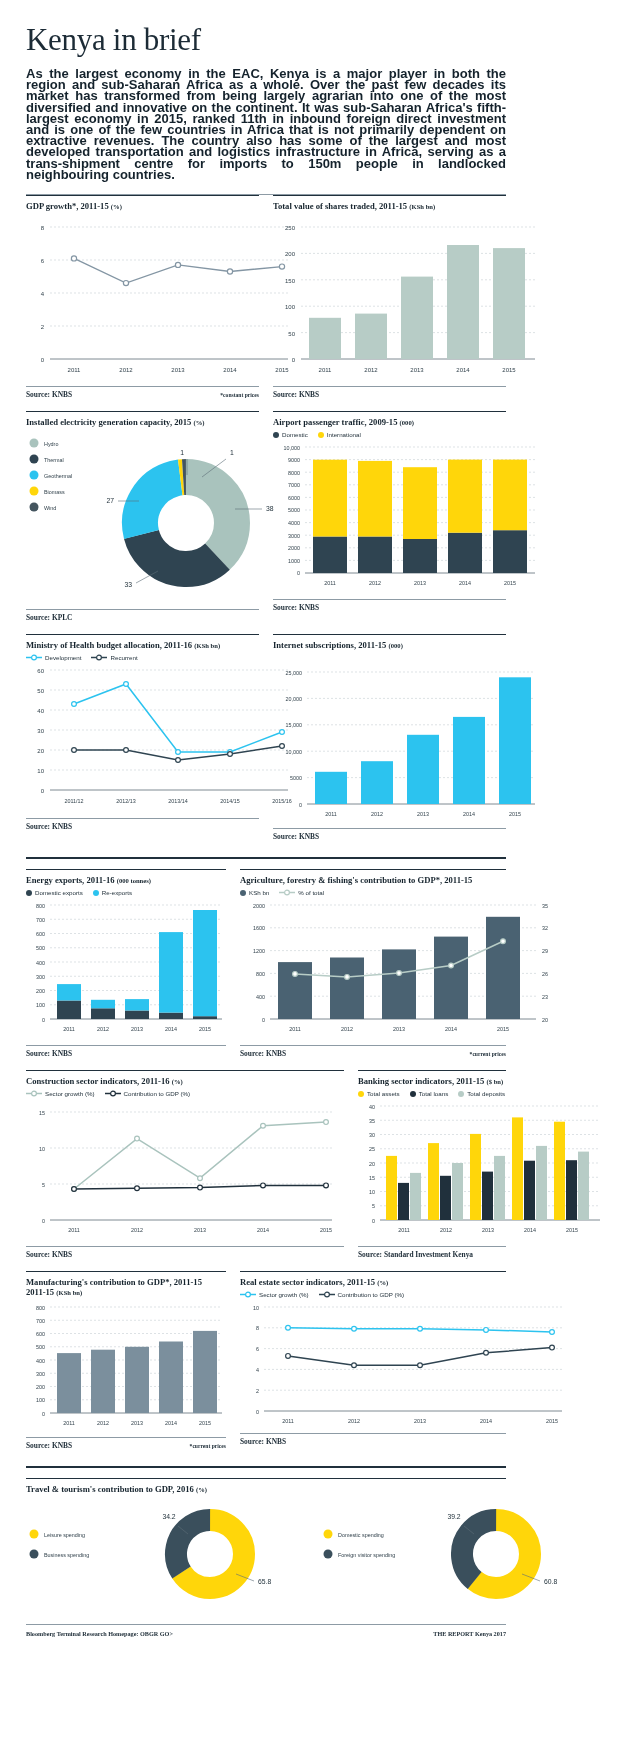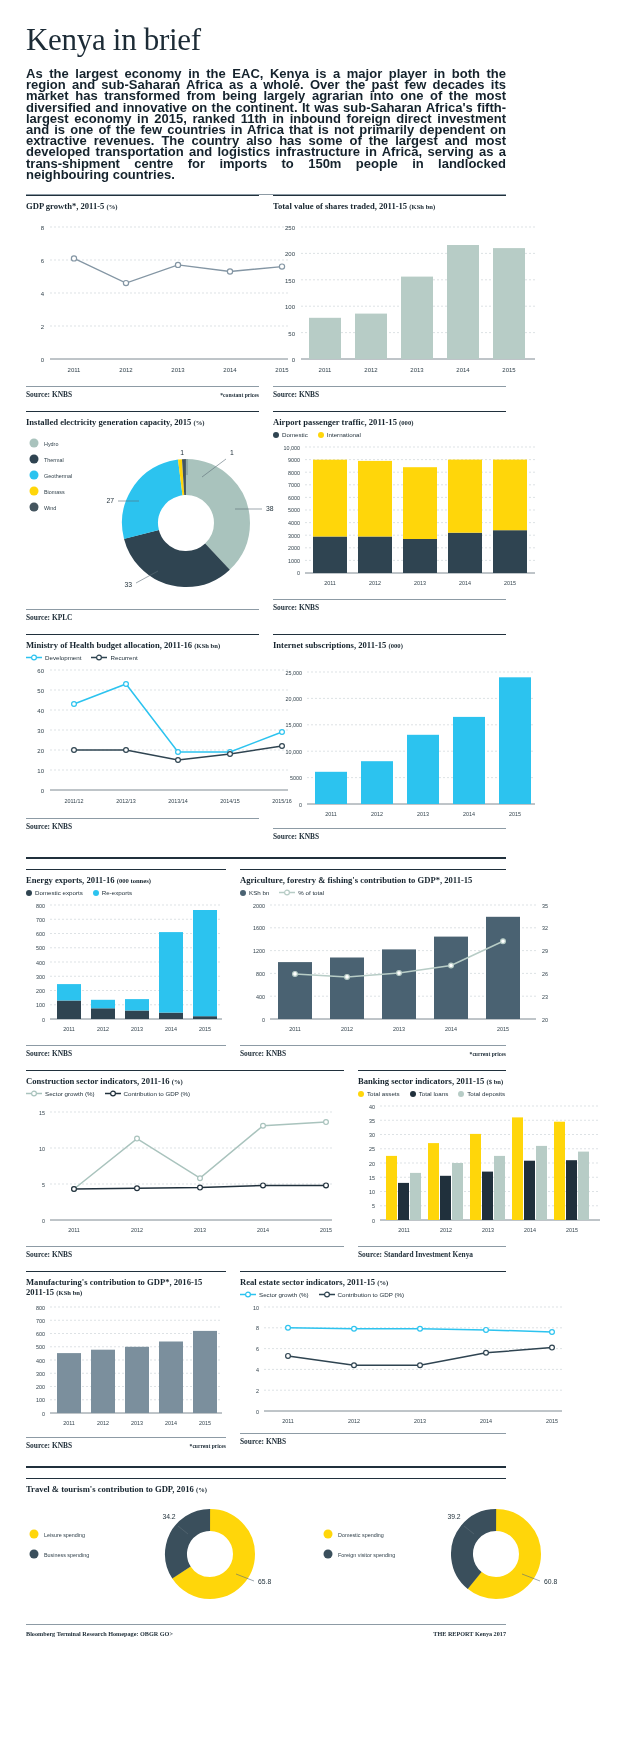--- a/index.html
+++ b/index.html
@@ -76,21 +76,21 @@
 <div class="page">
 
   <h1 class="title">Kenya in brief</h1>
   <p class="intro">As the largest economy in the EAC, Kenya is a major player in both the region and sub-Saharan Africa as a whole. Over the past few decades its market has transformed from being largely agrarian into one of the most diversified and innovative on the continent. It was sub-Saharan Africa's fifth-largest economy in 2015, ranked 11th in inbound foreign direct investment and is one of the few countries in Africa that is not primarily dependent on extractive revenues. The country also has some of the largest and most developed transportation and logistics infrastructure in Africa, serving as a trans-shipment centre for imports to 150m people in landlocked neighbouring countries.</p>
   <div class="rule"></div>
 
   <div class="grid2">
     <div class="col">
       <div class="panel">
         <div class="panel-title">
-          <span>GDP growth*, 2011-5</span>
+          <span>GDP growth*, 2011-15</span>
           <span class="unit">(%)</span>
         </div>
         <svg width="268" height="165" viewBox="0 0 268 165">
           <g stroke="#cfd6da" stroke-width="0.7" stroke-dasharray="2,2">
             <line x1="24" y1="12" x2="262" y2="12"></line>
             <line x1="24" y1="45" x2="262" y2="45"></line>
             <line x1="24" y1="78" x2="262" y2="78"></line>
             <line x1="24" y1="111" x2="262" y2="111"></line>
           </g>
           <line x1="24" y1="144" x2="262" y2="144" stroke="#5d6d77" stroke-width="0.8"></line>
@@ -206,21 +206,21 @@
         </svg>
       </div>
       <div class="src">
         <span>Source: KPLC</span>
       </div>
     </div>
 
     <div class="col">
       <div class="panel">
         <div class="panel-title">
-          <span>Airport passenger traffic, 2011-15</span>
+          <span>Airport passenger traffic, 2009-15</span>
           <span class="unit">(000)</span>
         </div>
         <div class="legend">
           <span class="li">
               <span class="dot" style="background:#2f4451"></span>
               <span>Domestic</span>
             </span>
           <span class="li">
               <span class="dot" style="background:#ffd60a"></span>
               <span>International</span>
@@ -652,21 +652,21 @@
       <div class="src">
         <span>Source: Standard Investment Kenya</span>
       </div>
     </div>
   </div>
 
   <div class="grid2">
     <div class="col" style="flex:0 0 200px">
       <div class="panel">
         <div class="panel-title">
-          <span>Manufacturing's contribution to GDP*, 2016-15</span><br>
+          <span>Manufacturing's contribution to GDP*, 2011-15</span><br>
           <span></span><span>2011-15 </span><span class="unit">(KSh bn)</span>
         </div>
         <svg width="200" height="130" viewBox="0 0 200 130">
           <g stroke="#cfd6da" stroke-width="0.7" stroke-dasharray="2,2">
             <line x1="24" y1="6" x2="196" y2="6"></line>
             <line x1="24" y1="19.25" x2="196" y2="19.25"></line>
             <line x1="24" y1="32.5" x2="196" y2="32.5"></line>
             <line x1="24" y1="45.75" x2="196" y2="45.75"></line>
             <line x1="24" y1="59" x2="196" y2="59"></line>
             <line x1="24" y1="72.25" x2="196" y2="72.25"></line>

